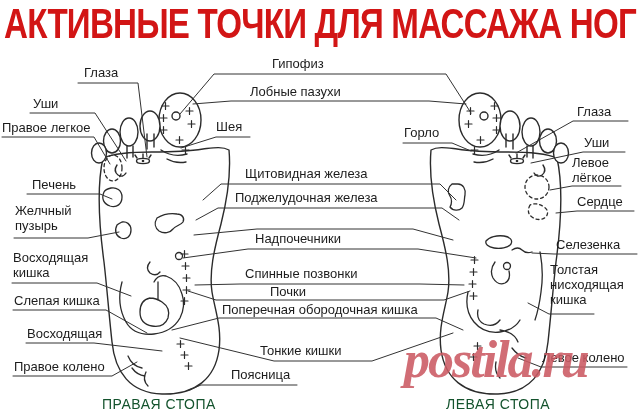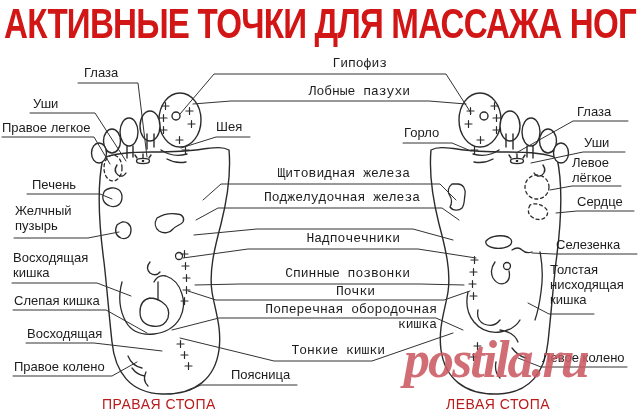--- a/index.html
+++ b/index.html
@@ -1,21 +1,21 @@
 <!DOCTYPE html>
 <html><head>
 <meta charset="utf-8">
 <style>
   html,body{margin:0;padding:0;background:#fff;}
   .canvas{position:relative;width:640px;height:416px;background:#ffffff;overflow:hidden;
           font-family:"Liberation Sans",sans-serif;}
   .diagram-svg{position:absolute;left:0;top:0;}
   .lbl{position:absolute;font-size:13px;line-height:15px;color:#1c1c1c;white-space:pre-line;}
-  .lbl.c{text-align:right;font-family:Liberation Mono, monospace;}
-  .caption{position:absolute;font-size:14px;color:#b91c1c;letter-spacing:0.5px;}
+  .lbl.c{text-align:left;}
+  .caption{position:absolute;font-size:14px;color:#14532d;letter-spacing:0.5px;}
   .watermark{position:absolute;left:404px;top:330px;width:250px;
              font-family:"Liberation Serif",serif;font-style:italic;font-weight:bold;
              font-size:52px;color:#cb5a63;opacity:0.88;letter-spacing:-2px;}
 </style>
 </head>
 <body>
 
 <div class="canvas">
 
   <svg class="diagram-svg" width="640" height="416" viewBox="0 0 640 416">

